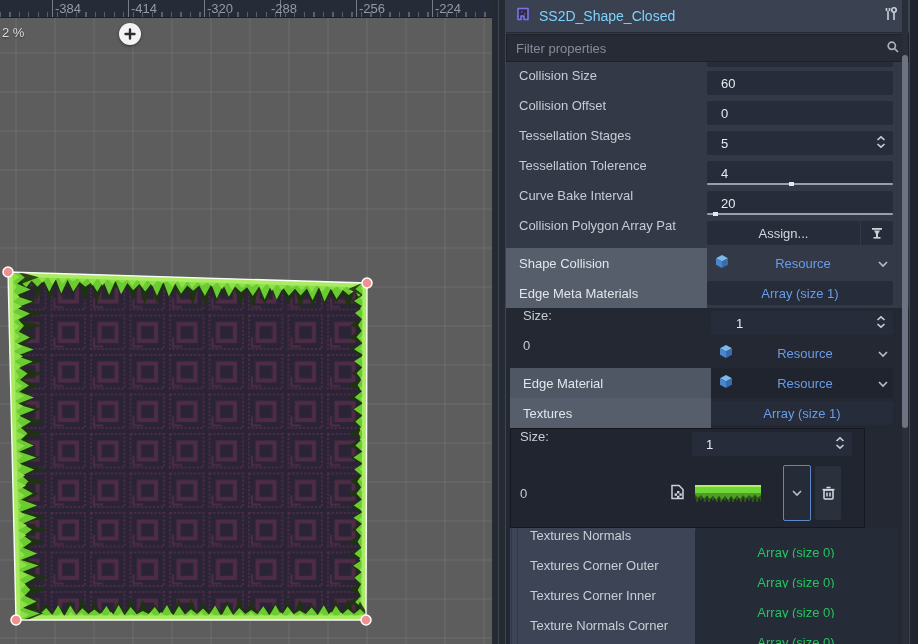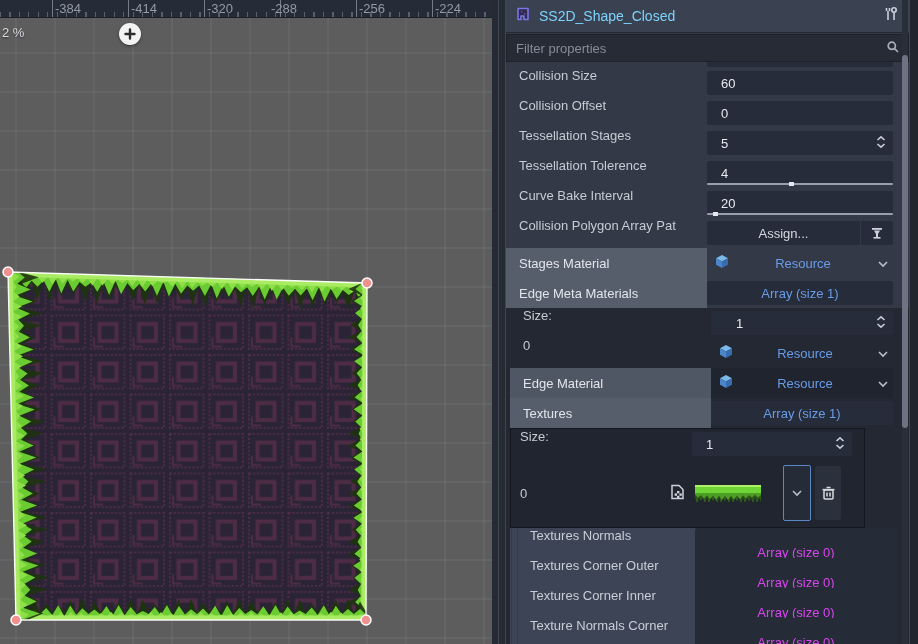--- a/index.html
+++ b/index.html
@@ -74,21 +74,21 @@
            background:#262b38;display:flex;align-items:center;justify-content:center;margin-left:12px;}
   .trashbtn{width:26px;height:54px;flex:none;border-radius:2px;background:#2b303d;
             display:flex;align-items:center;justify-content:center;margin-left:4px;}
 
   .lower{background:#3d4456;margin-right:44px;position:relative;padding-left:2px;}
   .lower::before{content:'';position:absolute;left:1px;top:0;bottom:0;width:1px;background:#333a4b;}
   .lower::after{content:'';position:absolute;left:7px;top:0;bottom:0;width:1px;background:#333a4b;}
   .lower .prow{padding:0 0 0 18px;}
   .lower .plabel{width:165px;color:#c9ced6;}
   .lower .vbox{flex:none;width:170px;height:16px;justify-content:center;padding:16px;
-               background:#262b38;color:#d946ef;}
+               background:#262b38;color:#22c55e;}
 
   .vscroll-track{position:absolute;right:1px;top:0;bottom:0;width:6px;background:#2a2e38;z-index:3;}
   .vscroll-thumb{position:absolute;right:1px;top:55px;width:6px;height:373px;background:#6d7380;
                  border-radius:3px;z-index:4;}
 </style>
 </head>
 <body>
 
 <div class="app">
 
@@ -288,21 +288,21 @@
                     <rect x="2" y="2" width="10" height="1.8"></rect>
                     <path d="M4,4.5 h6 l-2,3.5 v3 h-2 v-3 z"></path>
                     <rect x="3.5" y="11" width="7" height="1.6"></rect>
                   </svg>
             </div>
           </div>
             </div>
         </div>
 
         <div class="prow">
-          <div class="plabel hl">Stages Material</div>
+          <div class="plabel hl">Shape Collision</div>
           <div class="pval">
               <div class="res">
             <span class="cube">
               <svg width="14" height="15" viewBox="0 0 14 15">
                     <polygon points="7,1 13,4.2 7,7.4 1,4.2" fill="#7db8ea"></polygon>
                     <polygon points="1,4.2 7,7.4 7,14 1,10.8" fill="#4a86c8"></polygon>
                     <polygon points="13,4.2 7,7.4 7,14 13,10.8" fill="#386cb0"></polygon>
                   </svg>
             </span>
             <span class="rtext">Resource</span>

